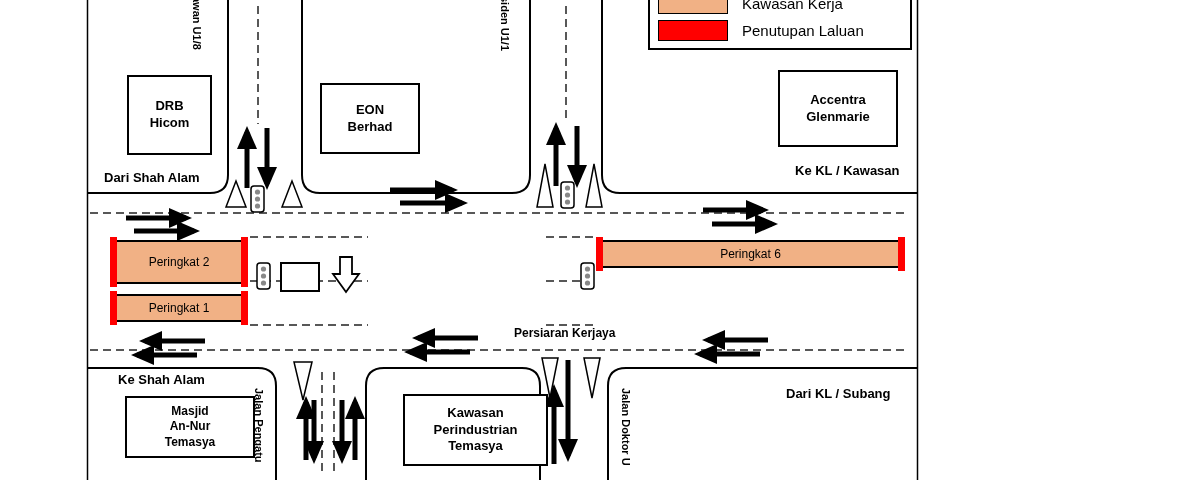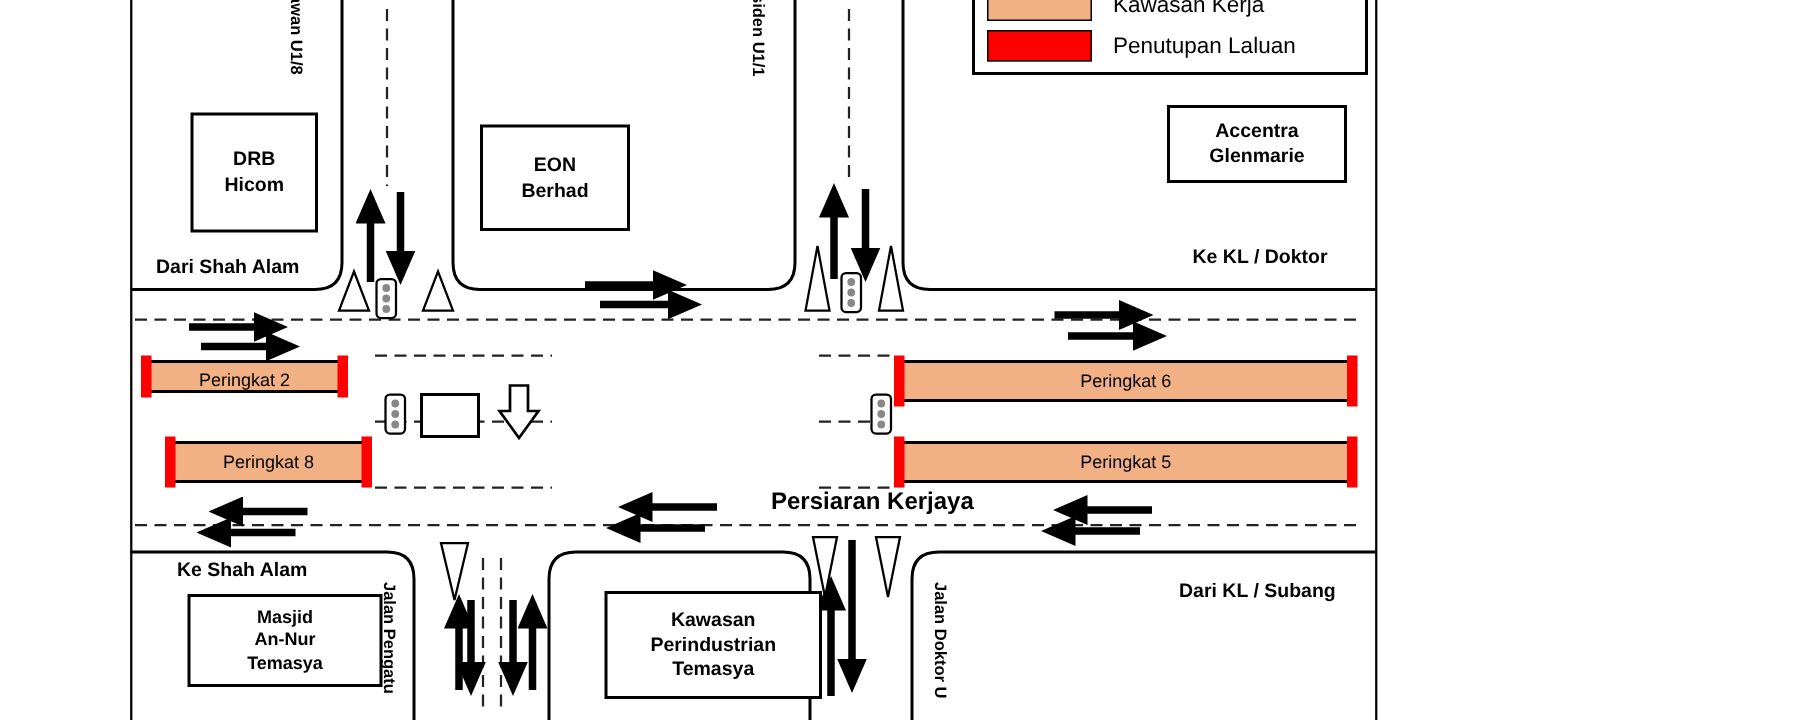--- a/index.html
+++ b/index.html
@@ -18,21 +18,21 @@
   .zone .bar.l{left:-4px;}
   .zone .bar.r{right:-4px;}
   
   .bldg{
     position:absolute;z-index:4;background:#fff;border:2px solid #000;
     display:flex;align-items:center;justify-content:center;text-align:center;
     font-weight:700;font-size:13px;line-height:1.3;white-space:pre-line;box-sizing:border-box;
   }
   
   .dir-label{position:absolute;z-index:4;font-weight:700;font-size:13px;white-space:nowrap;}
-  .street-label{position:absolute;z-index:4;font-weight:700;font-size:16px;white-space:nowrap;}
+  .street-label{position:absolute;z-index:4;font-weight:700;font-size:12px;white-space:nowrap;}
   .vroad-label{
     position:absolute;z-index:4;font-weight:700;font-size:11px;white-space:nowrap;
     writing-mode:vertical-rl;
   }
   
   .legend{
     position:absolute;left:648px;top:-20px;width:264px;height:70px;z-index:5;
     background:#fff;border:2px solid #000;box-sizing:border-box;
     display:flex;flex-direction:column;justify-content:flex-end;gap:6px;
     padding:4px 0 7px 8px;
@@ -156,56 +156,51 @@
     <div class="legend-row">
       <span class="legend-swatch work"></span>
       <span class="legend-label">Kawasan Kerja</span>
     </div>
     <div class="legend-row">
       <span class="legend-swatch closure"></span>
       <span class="legend-label">Penutupan Laluan</span>
     </div>
   </div>
 
-  <div class="zone" style="left:96px;top:240px;width:134px;height:22px;align-items:flex-end;">
+  <div class="zone" style="left:112px;top:240px;width:134px;height:44px;">
     <div class="bar l"></div>
     <span>Peringkat 2</span>
     <div class="bar r"></div>
   </div>
   <div class="zone" style="left:112px;top:294px;width:134px;height:28px;">
     <div class="bar l"></div>
-    <span>Peringkat 8</span>
+    <span>Peringkat 1</span>
     <div class="bar r"></div>
   </div>
   <div class="zone" style="left:598px;top:240px;width:305px;height:28px;">
     <div class="bar l"></div>
     <span>Peringkat 6</span>
     <div class="bar r"></div>
   </div>
-  <div class="zone" style="left:598px;top:294px;width:305px;height:28px;">
-    <div class="bar l"></div>
-    <span>Peringkat 5</span>
-    <div class="bar r"></div>
-  </div>
 
   <div class="bldg" style="left:127px;top:75px;width:85px;height:80px;">DRB
 Hicom</div>
   <div class="bldg" style="left:320px;top:70px;width:100px;height:71px;margin-top:13px;">EON
 Berhad</div>
-  <div class="bldg" style="left:778px;top:70px;width:120px;height:52px;">Accentra
+  <div class="bldg" style="left:778px;top:70px;width:120px;height:77px;">Accentra
 Glenmarie</div>
   <div class="bldg" style="left:125px;top:396px;width:130px;height:62px;font-size:12px;">Masjid
 An-Nur
 Temasya</div>
   <div class="bldg" style="left:403px;top:394px;width:145px;height:72px;">Kawasan
 Perindustrian
 Temasya</div>
 
   <div class="dir-label" style="left:104px;top:170px;">Dari Shah Alam</div>
-  <div class="dir-label" style="left:795px;top:163px;">Ke KL / Doktor</div>
+  <div class="dir-label" style="left:795px;top:163px;">Ke KL / Kawasan</div>
   <div class="dir-label" style="left:118px;top:372px;">Ke Shah Alam</div>
   <div class="dir-label" style="left:786px;top:386px;">Dari KL / Subang</div>
 
   <div class="street-label" style="left:514px;top:326px;">Persiaran Kerjaya</div>
   <div class="vroad-label" style="left:191px;top:-4px;">awan U1/8</div>
   <div class="vroad-label" style="left:499px;top:-4px;">siden U1/1</div>
   <div class="vroad-label" style="left:253px;top:388px;">Jalan Pengatu</div>
   <div class="vroad-label" style="left:620px;top:388px;">Jalan Doktor U</div>
 
 </div>

